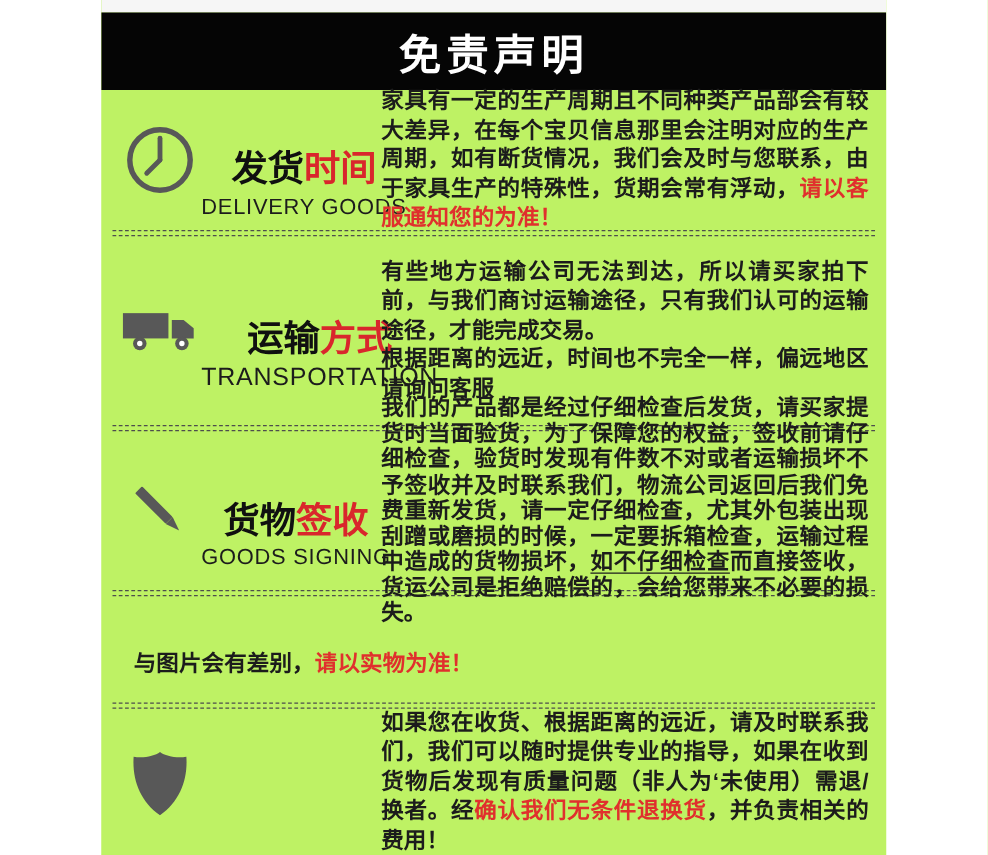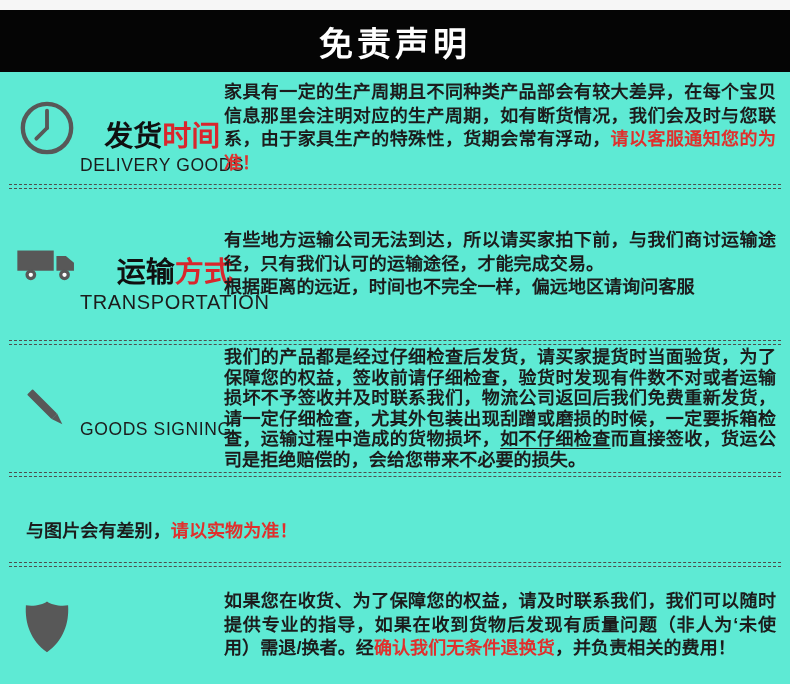--- a/index.html
+++ b/index.html
@@ -3,21 +3,21 @@
 <meta charset="utf-8">
 <style>
   :root{
     --red:#d9262c;
     --body-red:#e0302d;
     --icon-gray:#585858;
     --ink:#1a1a1a;
   }
   html,body{margin:0;padding:0;background:#ffffff;}
   .page{
-    width:790px;height:684px;overflow:hidden;background:#5eead4;
+    width:628px;height:684px;overflow:hidden;background:#bef264;
     font-family:"Liberation Sans", sans-serif;color:var(--ink);
     margin:0 auto;position:relative;
   }
   .top-strip{height:10px;background:#f6f6f6;}
   .header-bar{
     height:62px;background:#050505;display:flex;align-items:center;justify-content:center;
   }
   .header-title{
     color:#ffffff;font-size:34px;font-weight:700;letter-spacing:4px;
   }
@@ -116,20 +116,21 @@
     <div class="left-col">
       <span class="icon-box">
         <svg width="52" height="52" viewBox="0 0 60 60">
           <g transform="rotate(-45 30 30)" fill="currentColor">
             <rect x="25.5" y="2" width="9" height="40" rx="1"></rect>
             <path d="M25.5,42 h9 l-4.5,13 z"></path>
           </g>
         </svg>
       </span>
       <span class="title-stack">
+        <span class="cn-title"><span>货物</span><span class="red">签收</span></span>
         <span class="en-title">GOODS SIGNING</span>
       </span>
     </div>
     <div class="text-col"><span class="seg-normal">我们的产品都是经过仔细检查后发货，请买家提货时当面验货，为了保障您的权益，签收前请仔细检查，验货时发现有件数不对或者运输损坏不予签收并及时联系我们，物流公司返回后我们免费重新发货，请一定仔细检查，尤其外包装出现刮蹭或磨损的时候，一定要拆箱检查，运输过程中造成的货物损坏，</span><span class="seg-underline">如不仔细检查</span><span class="seg-normal">而直接签收，货运公司是拒绝赔偿的，会给您带来不必要的损失。</span></div>
   </div>
 
   <div class="sep"></div>
 
   <div class="section s4">
     <div class="text-col"><br><span class="seg-normal">与图片会有差别，</span><span class="seg-red">请以实物为准！</span></div>
@@ -138,16 +139,16 @@
   <div class="sep"></div>
 
   <div class="section s5">
     <div class="left-col">
       <span class="icon-box">
         <svg width="54" height="58" viewBox="0 0 64 68">
           <path d="M32,5 C37,9 48,11 57,9.5 C58.5,31 51,52 32,65 C13,52 5.5,31 7,9.5 C16,11 27,9 32,5 Z" fill="currentColor"></path>
         </svg>
       </span>
     </div>
-    <div class="text-col"><span class="seg-normal">如果您在收货、为了保障您的权益，请及时联系我们，我们可以随时提供专业的指导，如果在收到货物后发现有质量问题（非人为‘未使用）需退/换者。经</span><span class="seg-red">确认我们无条件退换货</span><span class="seg-normal">，并负责相关的费用！</span></div>
+    <div class="text-col"><span class="seg-normal">如果您在收货、根据距离的远近，请及时联系我们，我们可以随时提供专业的指导，如果在收到货物后发现有质量问题（非人为‘未使用）需退/换者。经</span><span class="seg-red">确认我们无条件退换货</span><span class="seg-normal">，并负责相关的费用！</span></div>
   </div>
 
 </div>
 
 </body></html>

